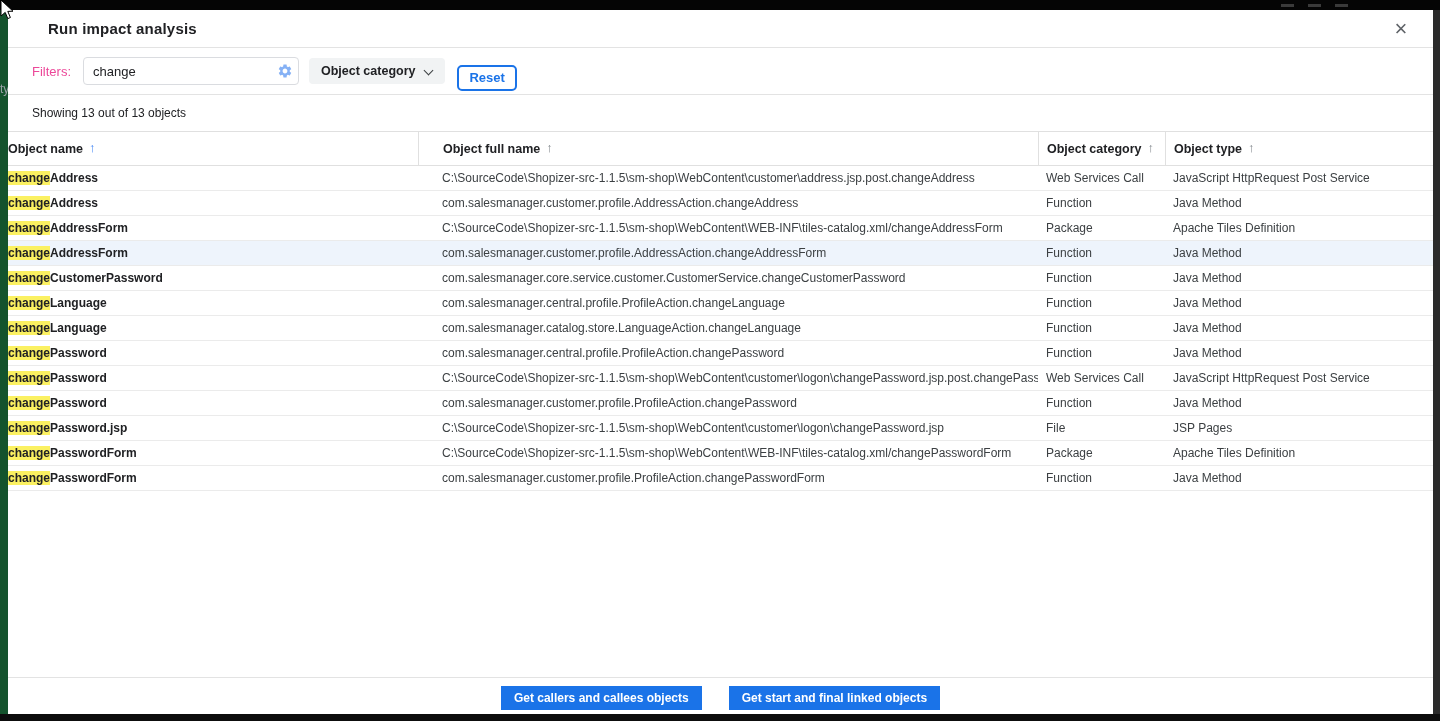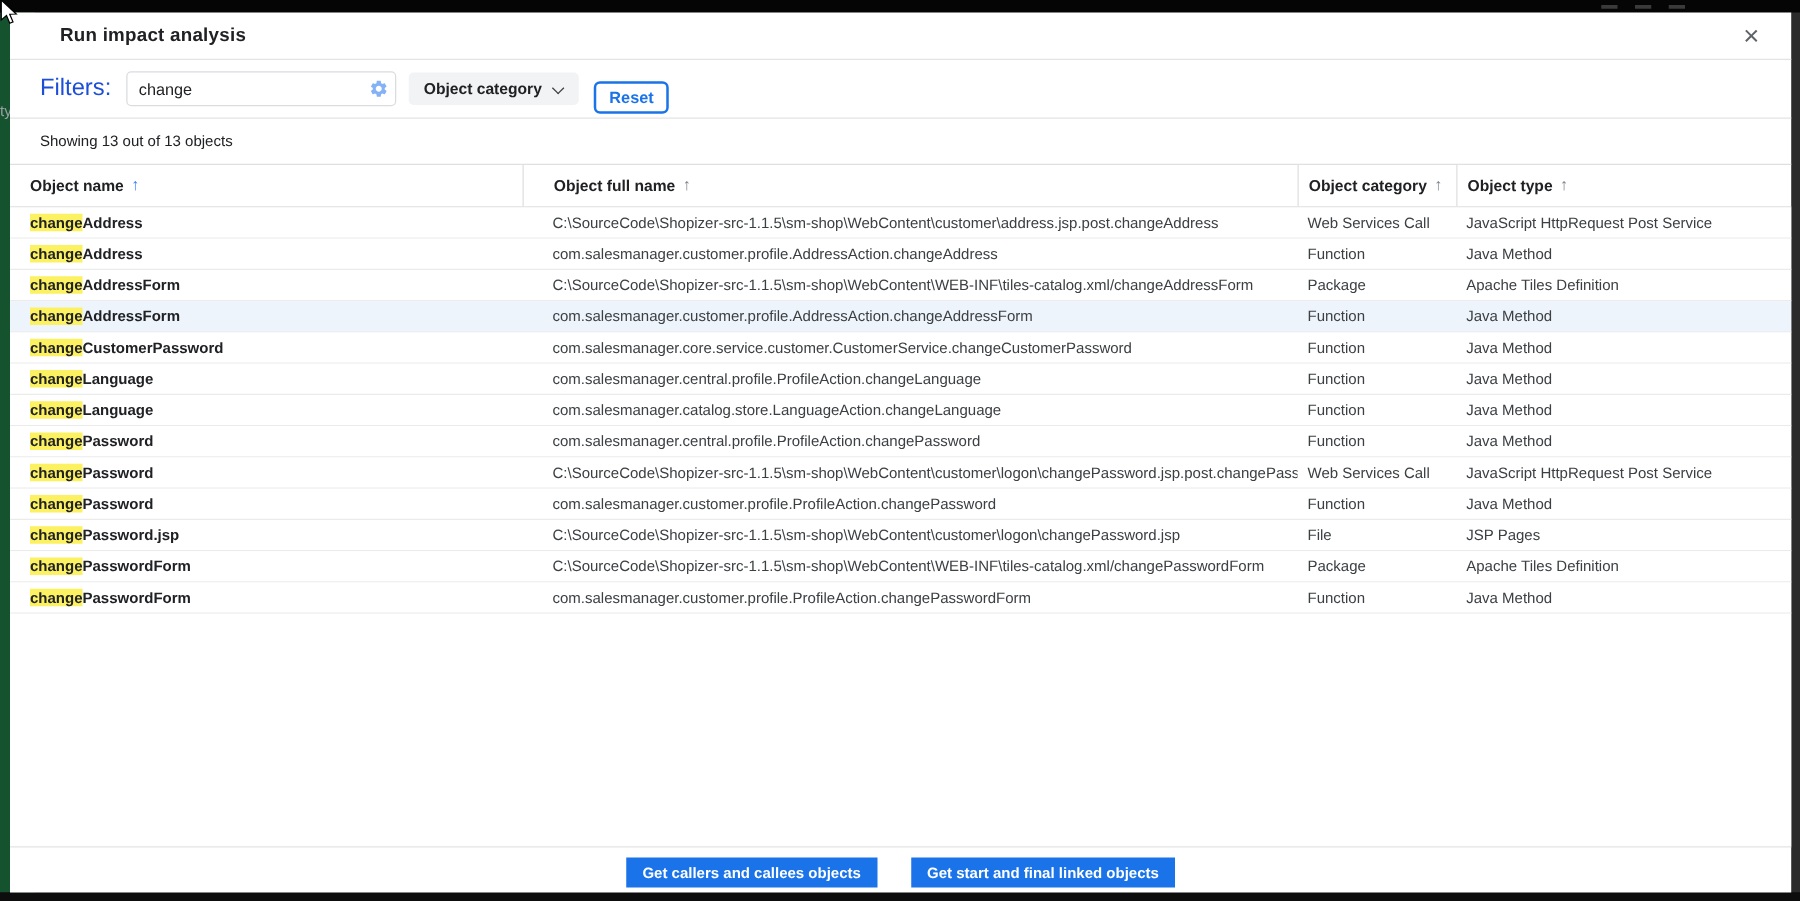--- a/index.html
+++ b/index.html
@@ -54,21 +54,21 @@
     color: #5f6368; font-size: 22px; line-height: 1; cursor: default; background: none; border: none;
     font-family: "Liberation Sans", sans-serif;
   }
 
   .filter-bar {
     height: 47px; flex: 0 0 47px;
     display: flex; align-items: center;
     padding: 0 24px;
     border-bottom: 1px solid #e3e3e3;
   }
-  .filter-label { color: #1d4ed8; font-size: 19px; margin-right: 12px; }
+  .filter-label { color: #ec4899; font-size: 13px; margin-right: 12px; }
   .search-wrap {
     position: relative; width: 216px; height: 28px; margin-right: 10px;
   }
   .search-input {
     width: 100%; height: 100%;
     border: 1px solid #dadce0; border-radius: 4px;
     padding: 0 28px 0 9px; font-size: 13px; color: #202124;
     font-family: "Liberation Sans", sans-serif; outline: none;
   }
   .gear-icon {
@@ -111,21 +111,21 @@
     border-top: 1px solid #e0e0e0; border-bottom: 1px solid #e0e0e0;
   }
   .th {
     display: flex; align-items: center; gap: 6px;
     font-size: 12.5px; font-weight: bold; color: #202124;
   }
   .th + .th { border-left: 1px solid #e0e0e0; }
   .sort-arrow { font-size: 13px; font-weight: normal; color: #80868b; position: relative; top: -1px; }
   .th.sort-active .sort-arrow { color: #4285f4; }
 
-  .col-name { width: 410px; flex: 0 0 410px; padding-left: 16px; }
+  .col-name { width: 410px; flex: 0 0 410px; }
   .col-full { width: 620px; flex: 0 0 620px; padding-left: 24px; }
   .col-cat  { width: 127px; flex: 0 0 127px; padding-left: 8px; }
   .col-type { flex: 1 1 auto; padding-left: 8px; }
 
   .tbody { flex: 0 0 auto; }
   .trow {
     display: flex; align-items: stretch; height: 25px;
     border-bottom: 1px solid #ebebeb;
     background: #ffffff;
   }

